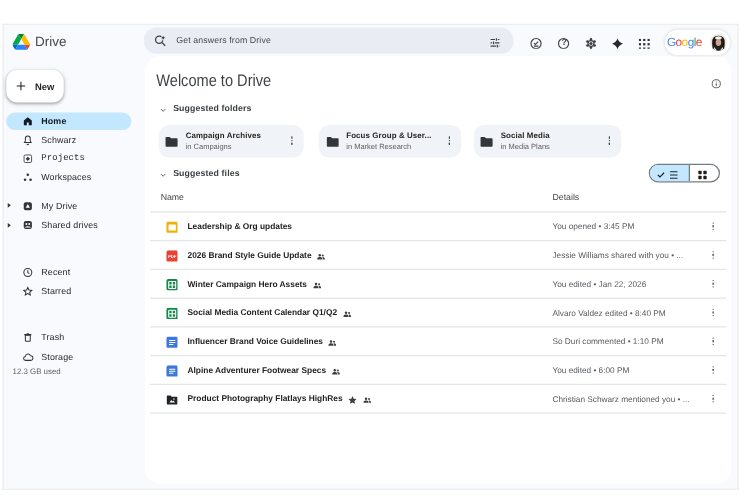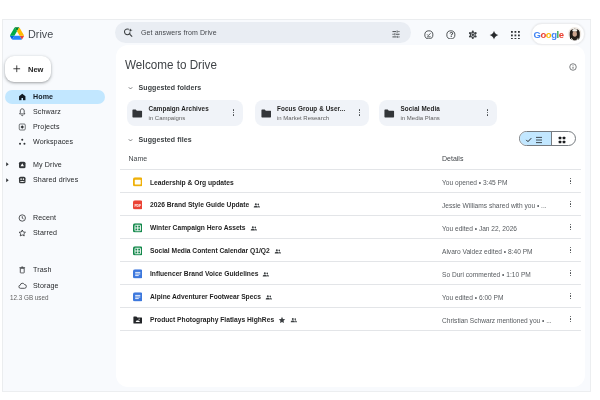--- a/index.html
+++ b/index.html
@@ -84,21 +84,21 @@
       <rect x="9.55" y="0" width="4.9" height="4.9" fill="#313437"></rect>
       <rect x="19.1" y="0" width="4.9" height="4.9" fill="#313437"></rect>
       <rect x="0" y="9.55" width="4.9" height="4.9" fill="#313437"></rect>
       <rect x="9.55" y="9.55" width="4.9" height="4.9" fill="#313437"></rect>
       <rect x="19.1" y="9.55" width="4.9" height="4.9" fill="#313437"></rect>
       <rect x="0" y="19.1" width="4.9" height="4.9" fill="#313437"></rect>
       <rect x="9.55" y="19.1" width="4.9" height="4.9" fill="#313437"></rect>
       <rect x="19.1" y="19.1" width="4.9" height="4.9" fill="#313437"></rect>
     </svg>
   <div class="gpill"></div>
-  <div class="abs" style="left:533.5px;top:29px;font-size:9.5px;font-weight:700;letter-spacing:-0.45px;">
+  <div class="abs" style="left:533.5px;top:29px;font-size:9.5px;font-weight:400;letter-spacing:-0.45px;">
     <span style="color:#4285F4">G</span><span style="color:#EA4335">o</span><span style="color:#FBBC05">o</span><span style="color:#4285F4">g</span><span style="color:#34A853">l</span><span style="color:#EA4335">e</span>
   </div>
   <svg class="abs" style="left:568px;top:27.2px" width="13.5" height="13.5" viewBox="0 0 24 24">
     <defs>
         <clipPath id="avc">
           <circle cx="12" cy="12" r="12"></circle>
         </clipPath>
       </defs>
     <g clip-path="url(#avc)">
       <rect width="24" height="24" fill="#efe9e2"></rect>
@@ -123,21 +123,21 @@
       </svg>
     <span class="navlabel" style="font-weight:700;color:#131b24;">Home</span>
   </div>
   <div class="navitem" style="top:105px;">
     <svg class="navicon" viewBox="0 0 24 24" fill="none" stroke="#313437" stroke-width="2.3">
         <path d="M12 3 C8.5 3 6.5 5.5 6.5 9 V14 L4.5 17.5 H19.5 L17.5 14 V9 C17.5 5.5 15.5 3 12 3 Z"></path>
         <path d="M10 20.5 a2 2 0 0 0 4 0"></path>
       </svg>
     <span class="navlabel">Schwarz</span>
   </div>
-  <div class="navitem" style="top:120px;">
+  <div class="navitem" style="top:120px;font-family:Liberation Mono, monospace;">
     <svg class="navicon" viewBox="0 0 24 24" fill="none" stroke="#3c4043" stroke-width="2">
         <rect x="3.5" y="3.5" width="17" height="17" rx="3"></rect>
         <path d="M12 7.2 L16.8 12 L12 16.8 L7.2 12 Z" fill="#313437" stroke="none"></path>
       </svg>
     <span class="navlabel">Projects</span>
   </div>
   <div class="navitem" style="top:135px;">
     <svg class="navicon" viewBox="0 0 24 24" fill="#313437">
         <circle cx="12" cy="5.8" r="2.9"></circle>
         <circle cx="5.8" cy="17.2" r="2.9"></circle>

